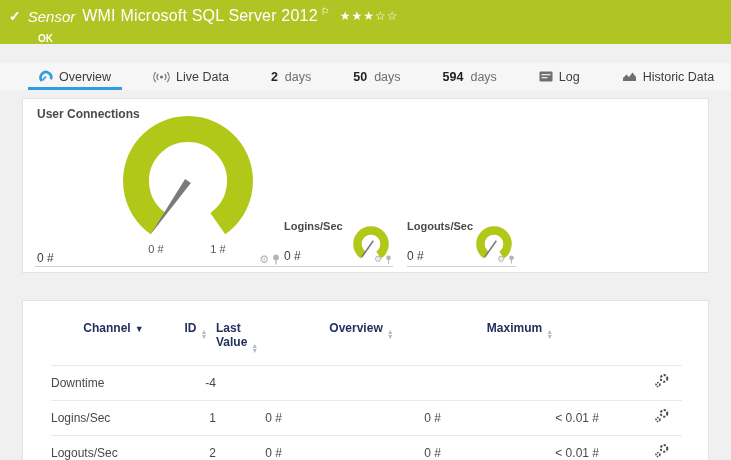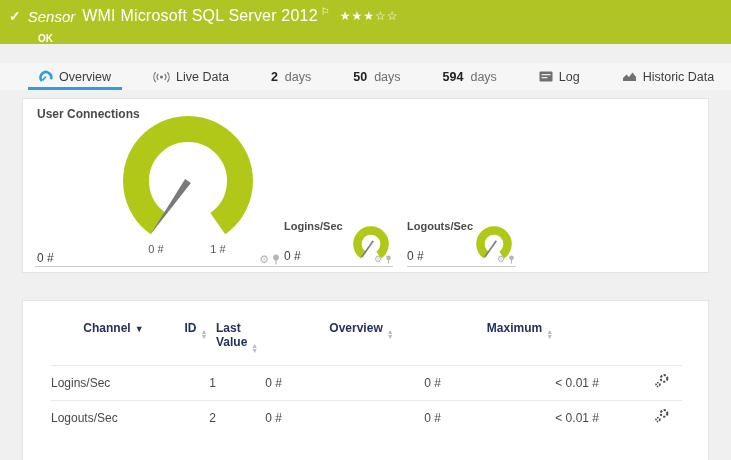--- a/index.html
+++ b/index.html
@@ -224,20 +224,33 @@
           <span>Maximum</span><span class="sort-both">
               <span>▲</span>
               <span>▼</span>
             </span>
         </th>
         <th></th>
       </tr>
     </thead>
     <tbody>
       <tr>
+        <td class="cell-channel">Downtime</td>
+        <td>-4</td>
+        <td></td>
+        <td></td>
+        <td></td>
+        <td class="cell-action"><span class="gears-btn">
+          <svg width="16" height="16" viewBox="0 0 16 16">
+            <circle cx="10" cy="5.4" r="3.3" fill="none" stroke="#4a4a4a" stroke-width="2" stroke-dasharray="2.2 1.5"></circle>
+            <circle cx="4" cy="11.6" r="1.9" fill="none" stroke="#4a4a4a" stroke-width="1.7" stroke-dasharray="1.4 1"></circle>
+          </svg></span>
+        </td>
+      </tr>
+      <tr>
         <td class="cell-channel">Logins/Sec</td>
         <td>1</td>
         <td>0 #</td>
         <td>0 #</td>
         <td>&lt; 0.01 #</td>
         <td class="cell-action"><span class="gears-btn">
           <svg width="16" height="16" viewBox="0 0 16 16">
             <circle cx="10" cy="5.4" r="3.3" fill="none" stroke="#4a4a4a" stroke-width="2" stroke-dasharray="2.2 1.5"></circle>
             <circle cx="4" cy="11.6" r="1.9" fill="none" stroke="#4a4a4a" stroke-width="1.7" stroke-dasharray="1.4 1"></circle>
           </svg></span>

